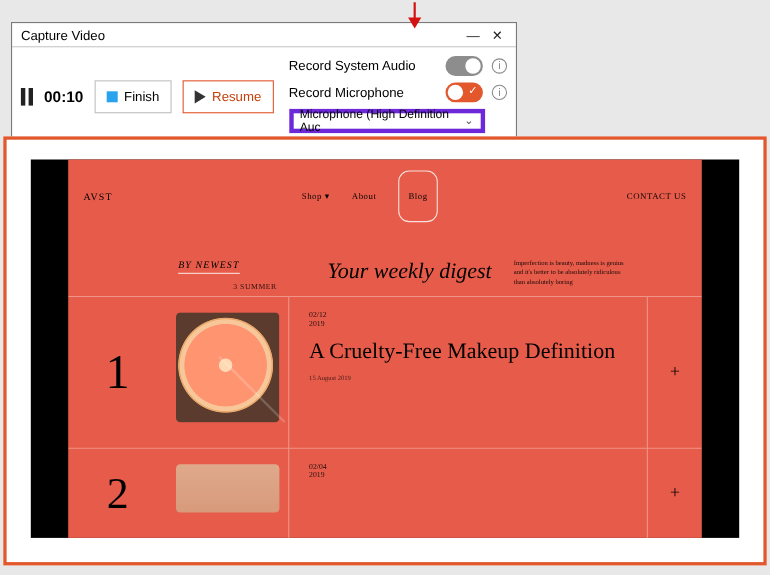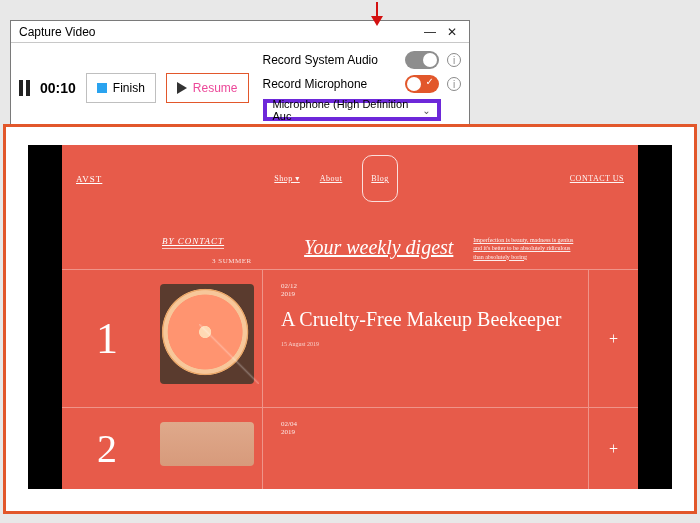--- a/index.html
+++ b/index.html
@@ -51,21 +51,21 @@
   .timer { font-size: 14px; font-weight: 600; }
   .btn {
     height: 30px;
     padding: 0 10px;
     display: inline-flex; align-items: center; gap: 6px;
     border: 1px solid #bfbfbf;
     background: #fff;
     font-size: 12px;
     text-align: right;
   }
-  .btn.orange { border-color: #e2572b; color:#ec4899; }
+  .btn.orange { border-color: #e2572b; color:#c2410c; }
   .stop-sq { width:10px; height:10px; background:#2aa3ef; }
   .play-tri {
     width:0; height:0;
     border-left: 10px solid #333;
     border-top: 6px solid transparent;
     border-bottom: 6px solid transparent;
   }
   .cp-right {
     flex:1;
     display:flex; flex-direction: column; gap:6px;
@@ -121,24 +121,23 @@
   }
   .viewport-inner {
     position:absolute;
     left: 22px; right:22px; top:18px; bottom:22px;
     background:#000;
   }
   .site {
     position:absolute;
     left: 34px; right:34px; top:0; bottom:0;
     background:#e75b4a;
-    color:#ffffff;
+    color:#000000;
     font-family: Georgia, "Times New Roman", serif;
     overflow:hidden;
-    text-decoration:underline;
   }
   
   .site-nav {
     display:flex; align-items:center;
     padding: 10px 14px 0 14px;
     font-size: 8px;
     letter-spacing: 0.5px;
     gap: 20px;
   }
   .site-logo { font-size: 9px; letter-spacing:1px; }
@@ -271,36 +270,36 @@
         <span class="site-logo">AVST</span>
         <span class="nav-spacer"></span>
         <span class="nav-item">Shop ▾</span>
         <span class="nav-item">About</span>
         <span class="nav-item nav-pill">Blog</span>
         <span class="nav-spacer"></span>
         <span class="nav-item">CONTACT US</span>
       </div>
 
       <div class="hero">
-        <span class="bynew">BY CONTACT</span>
+        <span class="bynew">BY NEWEST</span>
         <span class="digest">Your weekly digest</span>
         <span class="blurb">Imperfection is beauty, madness is genius and it's better to be absolutely ridiculous than absolutely boring</span>
       </div>
       <span class="tiny-label" style="left:150px; top:112px;">3 SUMMER</span>
 
       <div class="grid">
 
         <div class="col-num">1</div>
         <div class="col-img">
             <div class="grapefruit"></div>
           </div>
         <div class="col-text">
           <div class="r1-date">02/12</div>
           <div class="r1-date">2019</div>
-          <div class="r1-title">A Cruelty-Free Makeup Beekeeper</div>
+          <div class="r1-title">A Cruelty-Free Makeup Definition</div>
           <div class="r1-sub">15 August 2019</div>
         </div>
         <div class="col-plus">+</div>
 
         <div class="col-num row2" style="font-size:40px;">2</div>
         <div class="col-img row2">
             <div class="face"></div>
           </div>
         <div class="col-text row2">
           <div class="r1-date">02/04</div>

